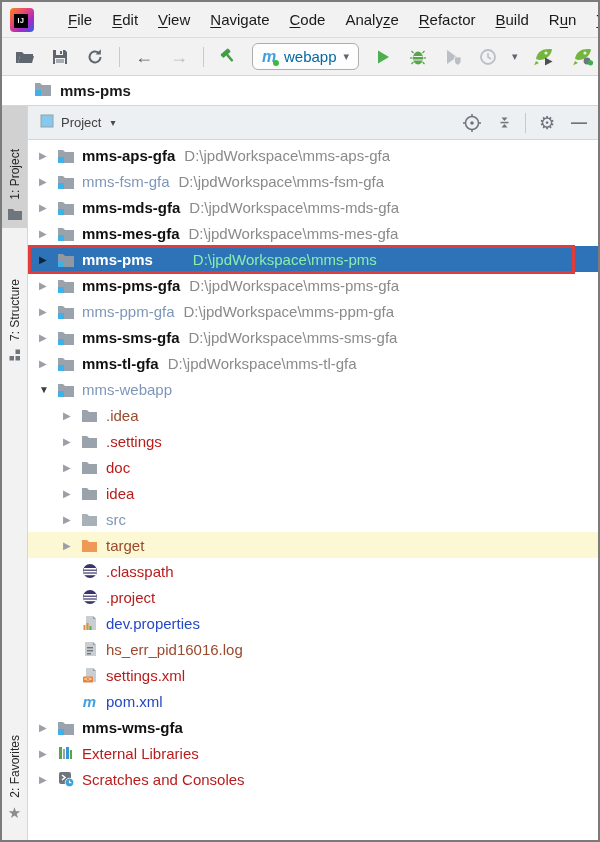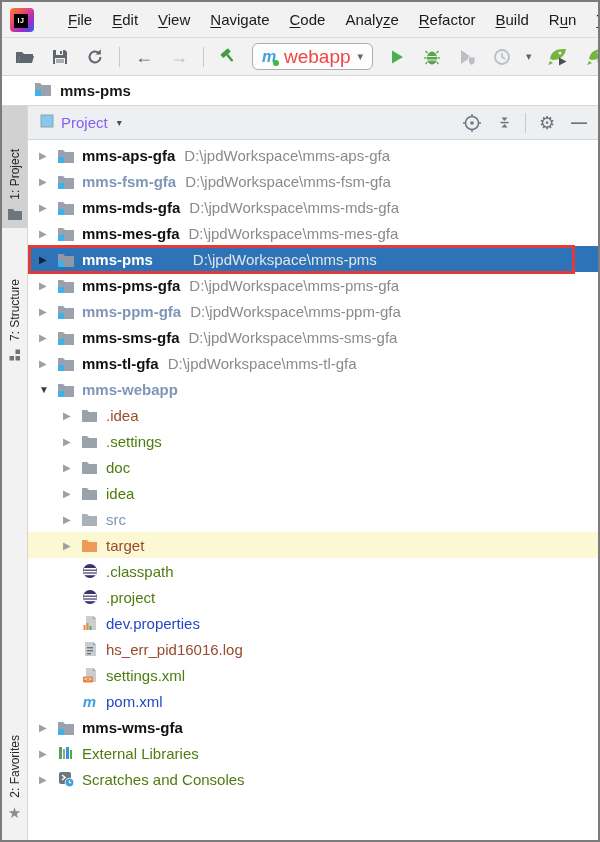--- a/index.html
+++ b/index.html
@@ -16,63 +16,63 @@
   
   .toolbar { height:38px; background:#f2f2f2; display:flex; align-items:center; padding-left:12px; gap:13px; border-bottom:1px solid #d6d6d6; flex:none; overflow:hidden; }
   .tbtn { display:flex; align-items:center; justify-content:center; width:22px; height:24px; cursor:pointer; flex:none; }
   .tsep { width:1px; height:20px; background:#c9c9c9; flex:none; }
   .glyph-btn { font-size:18px; font-weight:bold; color:#5f6670; line-height:1; }
   .glyph-btn.dis { color:#b9bfc2; }
   .runcombo { height:27px; background:#fdfdfd; border:1px solid #adadad; border-radius:6px; display:flex; align-items:center; padding:0 9px; gap:7px; cursor:pointer; flex:none; }
   .mvn-wrap { position:relative; width:15px; height:18px; flex:none; }
   .mvn { font-style:italic; font-weight:bold; font-size:16px; color:#41a0e0; line-height:18px; }
   .mvn-dot { position:absolute; right:-2px; bottom:0; width:6px; height:6px; border-radius:50%; background:#3db93d; }
-  .runcombo .cfg { font-size:19px; color:#ef4444; }
+  .runcombo .cfg { font-size:15px; color:#0369a1; }
   .caret { font-size:11px; color:#5f6670; }
 
   
   .navbar { height:30px; background:#fff; display:flex; align-items:center; padding-left:32px; gap:8px; border-bottom:1px solid #d6d6d6; flex:none; }
   .navbar .crumb { font-size:15px; font-weight:bold; color:#1a1a1a; }
 
   
   .main { flex:1; display:flex; min-height:0; }
   .leftbar { width:26px; background:#f2f2f2; border-right:1px solid #d6d6d6; position:relative; flex:none; }
   .vtab { position:absolute; left:0; width:25px; display:flex; flex-direction:column; align-items:center; justify-content:flex-end; cursor:pointer; padding-bottom:4px; }
   .vtab.active { background:#d1d1d1; }
   .vtext { writing-mode:vertical-lr; transform:rotate(180deg); font-size:12px; color:#262626; margin-bottom:6px; }
   .vicon { flex:none; }
 
   .panel { flex:1; display:flex; flex-direction:column; min-width:0; }
   .panel-header { height:34px; background:#edf0f2; border-bottom:1px solid #d3d6d9; display:flex; align-items:center; padding:0 8px 0 12px; gap:7px; flex:none; }
-  .panel-title { font-size:15px; color:#8b5cf6; }
+  .panel-title { font-size:13px; color:#404040; }
   .ph-caret { font-size:10px; color:#4a4a4a; margin-left:2px; }
   .ph-right { margin-left:auto; display:flex; align-items:center; gap:10px; }
   .ph-btn { display:flex; align-items:center; justify-content:center; width:22px; height:22px; cursor:pointer; }
   .ph-sep { width:1px; height:20px; background:#c9c9c9; }
   .gear-glyph { font-size:18px; color:#6e757d; line-height:1; }
   .min-glyph { font-size:16px; font-weight:bold; color:#6e757d; line-height:1; }
 
   
   .tree { flex:1; background:#fff; position:relative; padding-top:2px; overflow:hidden; }
   .row { display:flex; align-items:center; height:26px; font-size:15px; white-space:nowrap; cursor:pointer; }
   .l1 { padding-left:8px; }
   .l2 { padding-left:32px; }
   .ar { width:20px; flex:none; font-size:10px; color:#9aa0a6; padding-left:3px; }
   .ar.x { color:#3c3c3c; }
   .ic { width:19px; height:17px; margin-right:7px; flex:none; display:flex; align-items:center; justify-content:center; }
-  .nm { color:#4d7c0f; }
+  .nm { color:#b91c1c; }
   .b  { font-weight:bold; color:#111; }
-  .bb { font-weight:bold; color:#7e97b8; }
+  .bb { font-weight:normal; color:#7e97b8; }
   .stl { color:#7e97b8; }
   .rust { color:#9a4a2e; }
   .blu { color:#2547c5; }
   .pth { color:#8a8a8a; margin-left:9px; }
   .sel { background:#2e73b8; }
   .sel .nm { color:#fff; }
-  .sel .pth { color:#e5e5e5;margin-left:40px; }
+  .sel .pth { color:#86efac;margin-left:40px; }
   .sel .ar { color:#10233a; }
   .tgt { background:#fcf8d4; }
   .mvn-file { font-style:italic; font-weight:bold; font-size:15px; color:#41a0e0; }
   .red-annot { position:absolute; left:0; top:105px; width:547px; height:29px; border:3px solid #e03c3c; pointer-events:none; z-index:5; }
 </style>
 </head>
 <body>
 
 <div class="page">
 

